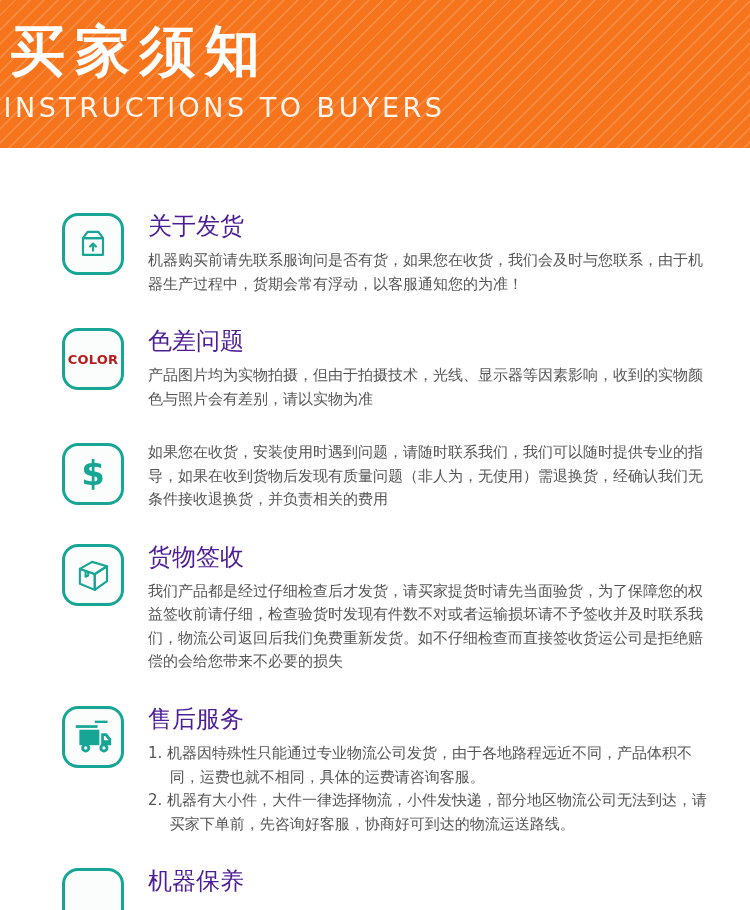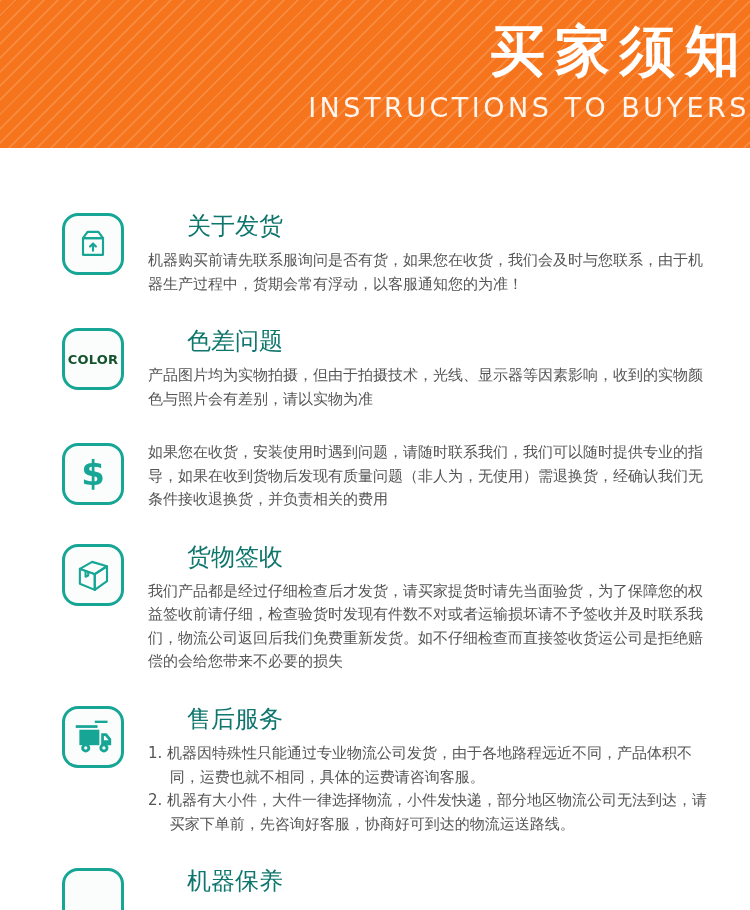--- a/index.html
+++ b/index.html
@@ -17,21 +17,21 @@
     height: 148px;
     background-color: #f6751c;
     background-image: repeating-linear-gradient(
       135deg,
       rgba(255, 255, 255, 0.14) 0px,
       rgba(255, 255, 255, 0.14) 2px,
       rgba(0, 0, 0, 0.02) 2px,
       transparent 3px,
       transparent 10px
     );
-    text-align: right;
+    text-align: left;
     padding-top: 21px;
   }
   .banner h1 {
     color: #ffffff;
     font-size: 55px;
     font-weight: bold;
     letter-spacing: 10px;
     text-indent: 10px;
     line-height: 1.1;
   }
@@ -65,37 +65,36 @@
     align-items: center;
     justify-content: center;
     margin-right: 24px;
     margin-top: 2px;
   }
   .icon-box svg { display: block; }
   .icon-label-small {
     font-size: 13px;
     font-weight: bold;
     letter-spacing: 0.2px;
-    color: #14532d;
+    color: #b91c1c;
   }
   .icon-label-big {
     font-size: 34px;
     font-weight: bold;
     color: #17a695;
     line-height: 1;
     transform: translateY(-1px);
   }
   .content { flex: 1; max-width: 565px; }
   .sec-title {
     font-size: 24px;
     font-weight: 500;
-    color: #0f766e;
+    color: #4c1d95;
     line-height: 1.25;
     margin-bottom: 8px;
-    margin-left: 39px;
   }
   .sec-body p {
     font-size: 15px;
     line-height: 1.57;
     color: #555555;
     margin: 0;
   }
   .sec-body p.hang {
     padding-left: 1.45em;
     text-indent: -1.45em;

